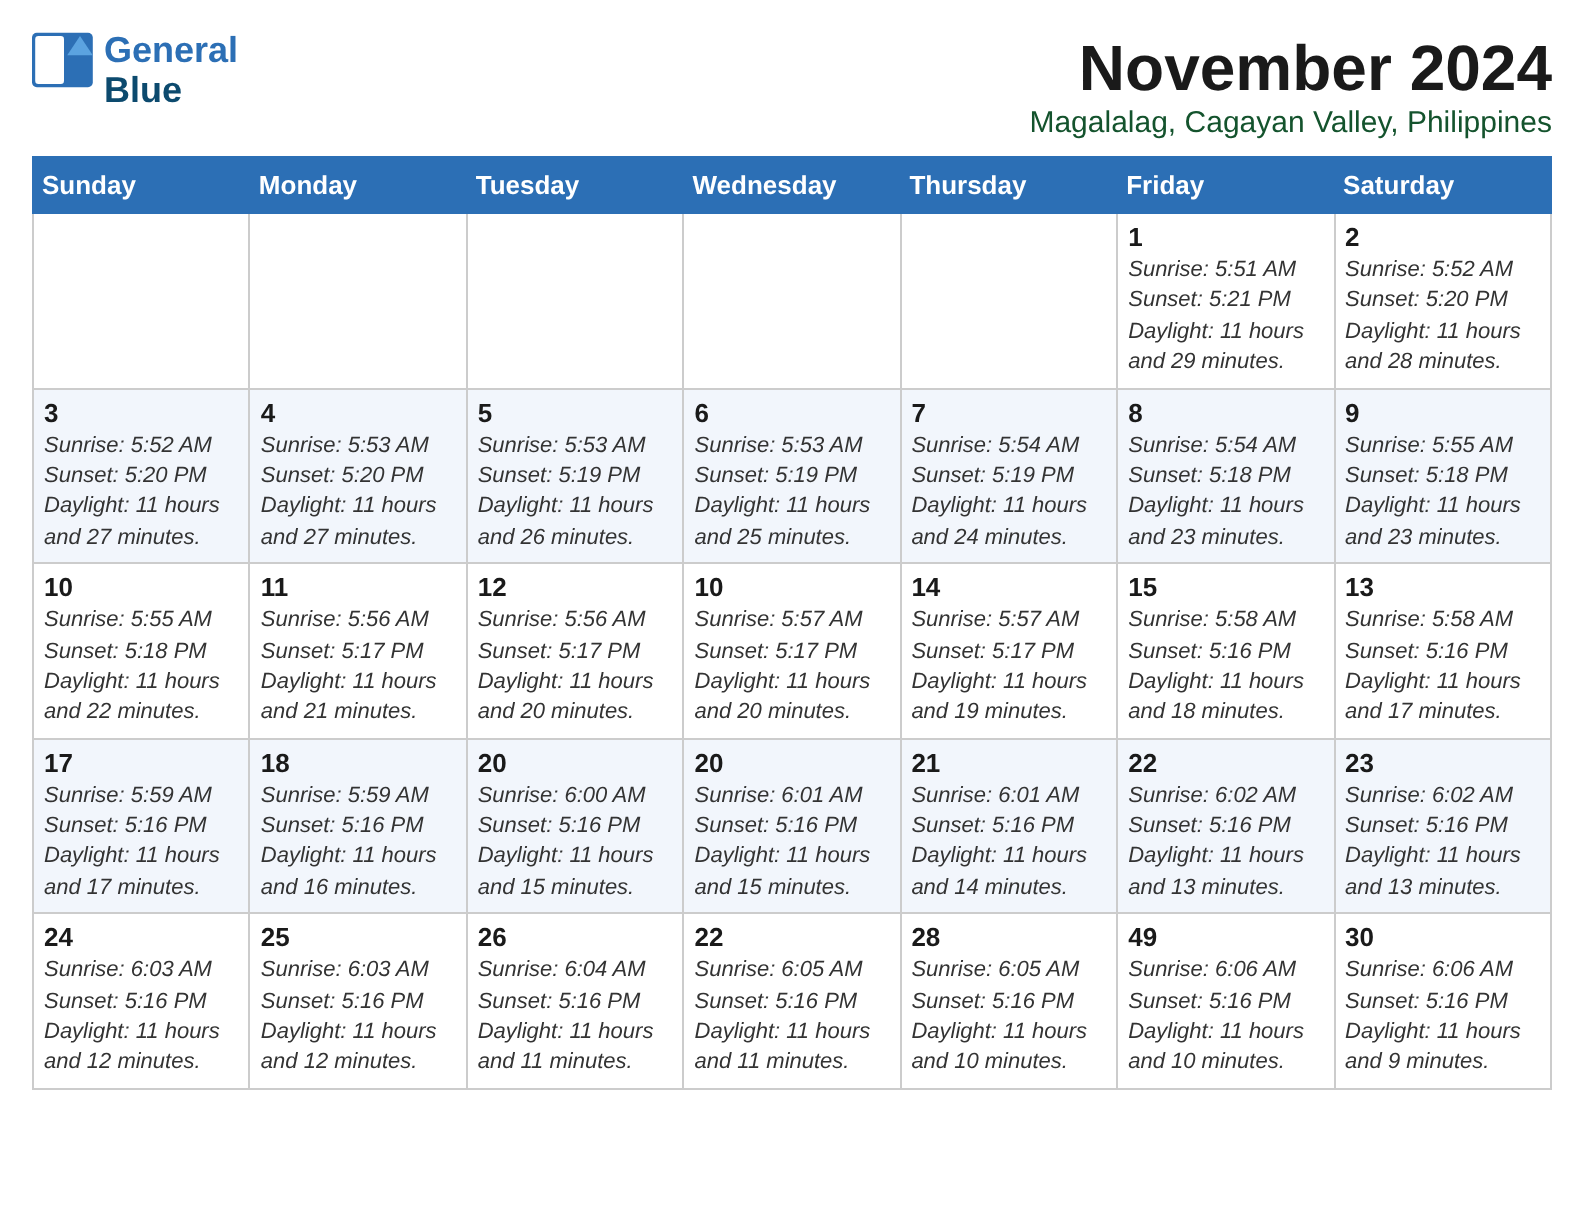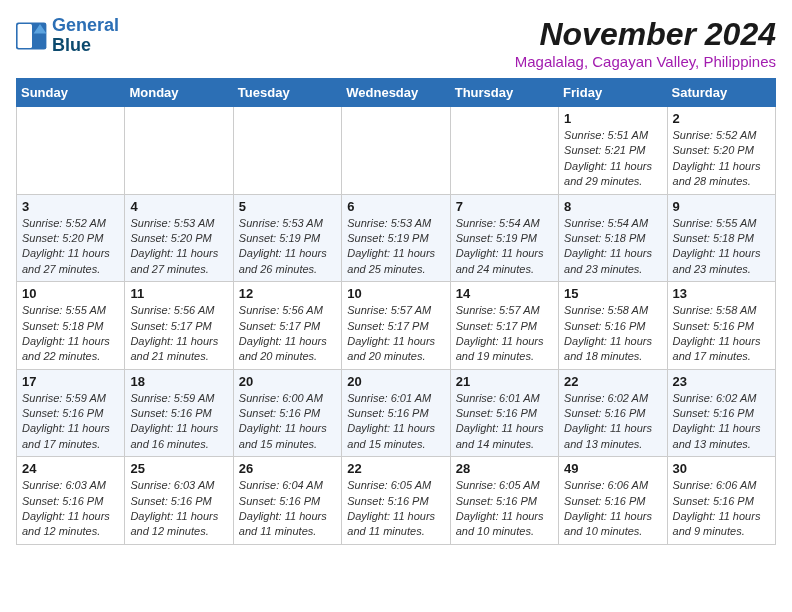--- a/index.html
+++ b/index.html
@@ -11,21 +11,20 @@
       padding: 16px;
     }
     .header-area {
       display: flex;
       justify-content: space-between;
       align-items: flex-start;
       margin-bottom: 8px;
     }
     .logo {
       display: flex;
-      align-items: center;
       gap: 4px;
     }
     .logo-text {
       font-size: 18px;
       font-weight: bold;
       color: #1a1a1a;
       line-height: 1.1;
     }
     .logo-text span {
       color: #2c6fb5;
@@ -34,25 +33,24 @@
       width: 32px;
       height: 28px;
     }
     .title-area {
       text-align: right;
     }
     .month-title {
       font-size: 32px;
       font-weight: bold;
       color: #1a1a1a;
-      font-style: italic;
     }
     .location-title {
       font-size: 15px;
-      color: #a21caf;
+      color: #14532d;
     }
     table {
       width: 100%;
       border-collapse: collapse;
       font-size: 11px;
     }
     thead tr th {
       background-color: #2c6fb5;
       color: #fff;
       padding: 6px 4px;

